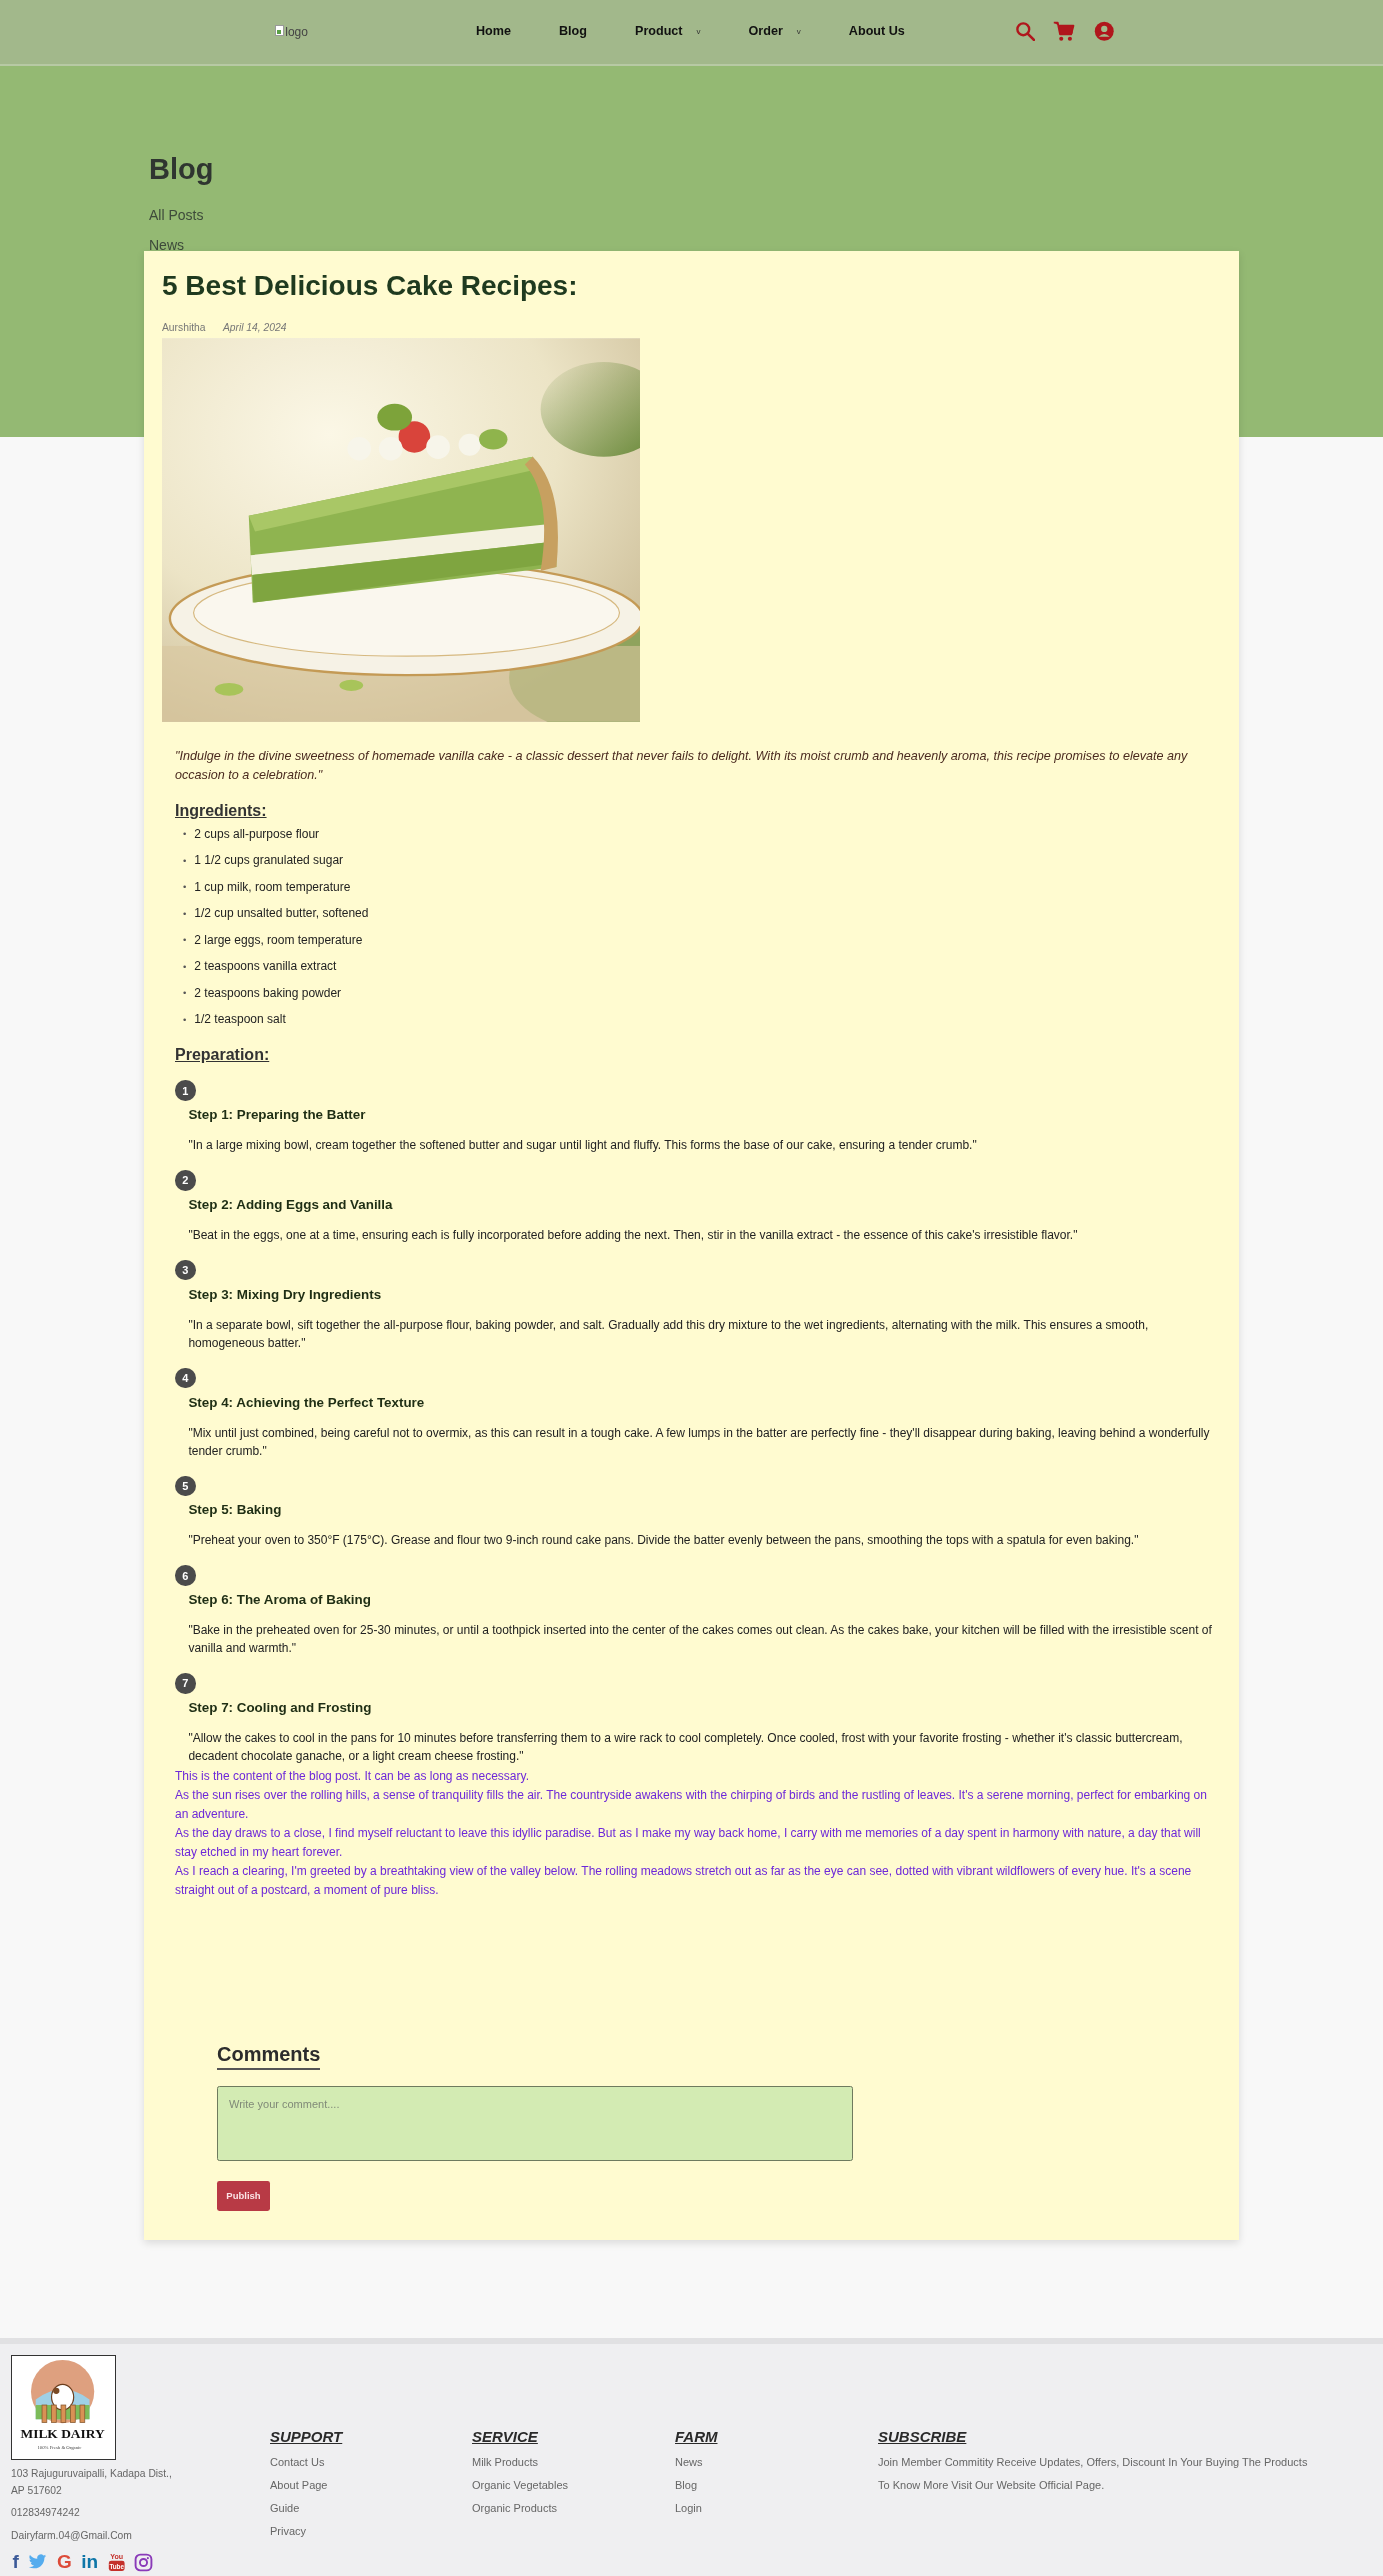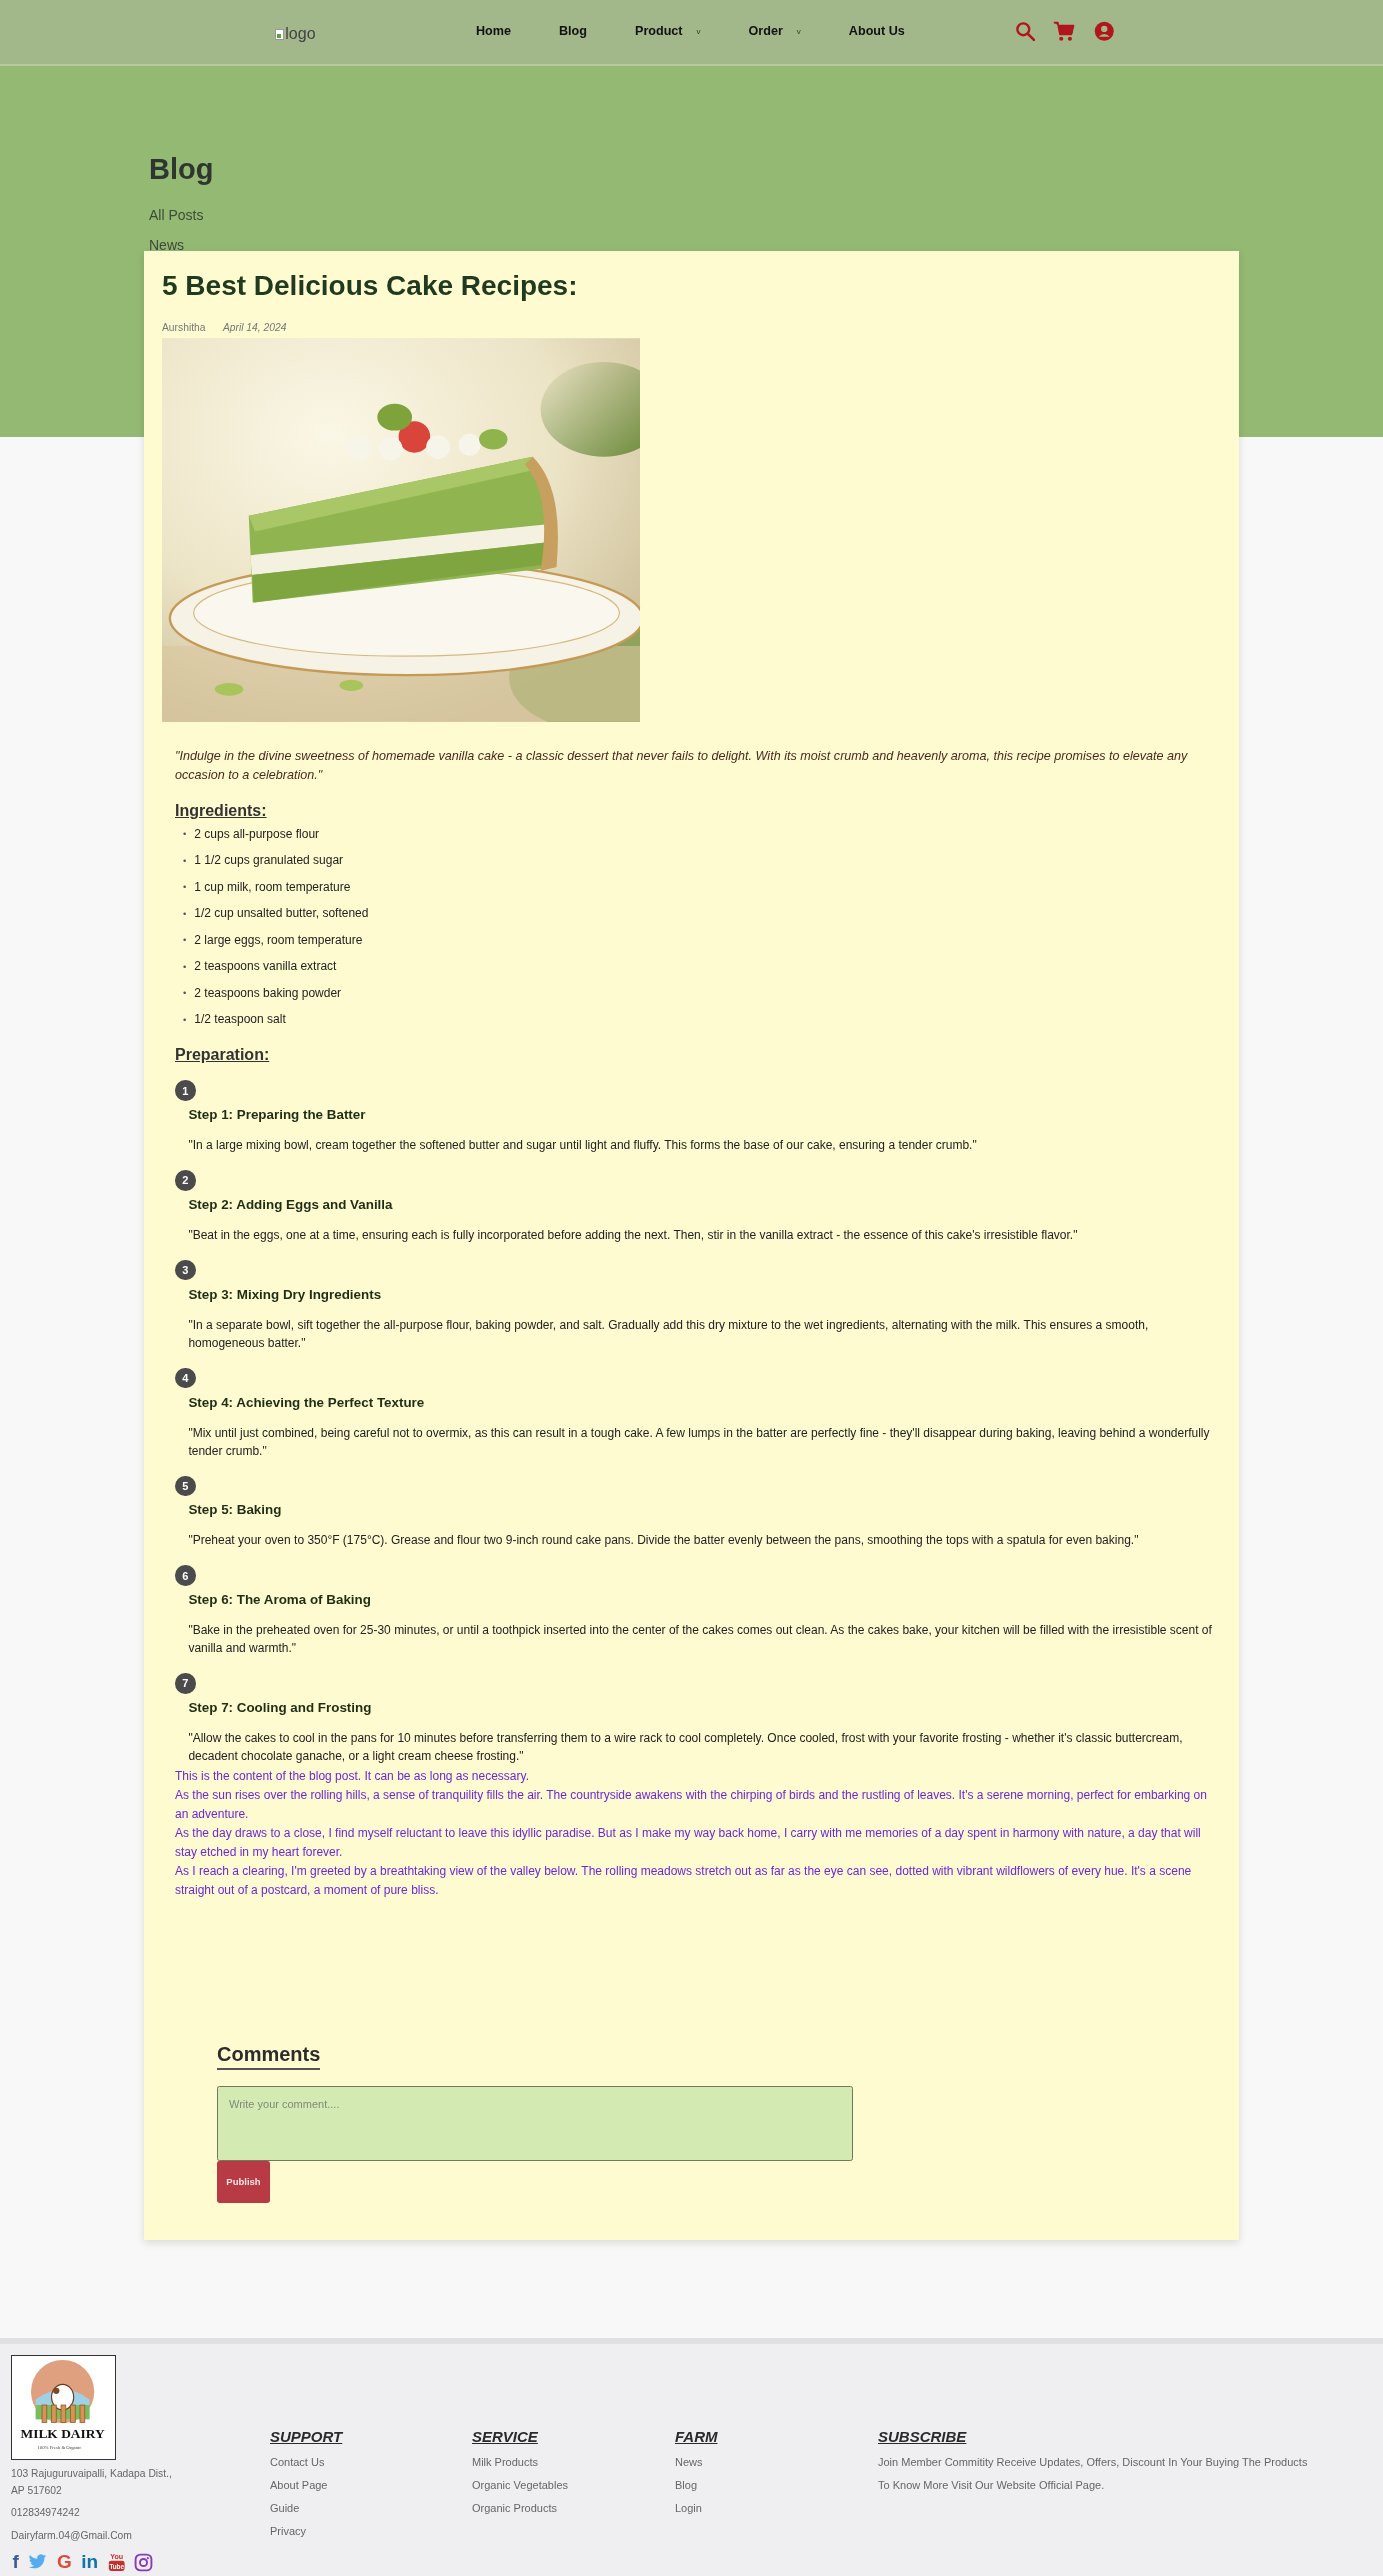--- a/index.html
+++ b/index.html
@@ -1,21 +1,21 @@
 <!DOCTYPE html>
 <html style="font-size:12.6px"><head>
 <meta charset="utf-8">
 <style>
   * { box-sizing: border-box; margin: 0; padding: 0; }
   html, body { width: 1384px; }
   body { font-family: "Liberation Sans", sans-serif; background: #f8f8f8; color: #333; }
 
   
   .nav { position: relative; height: 66px; background: #a2b88b; border-bottom: 2.4px solid #b7c9a4; }
-  .nav .logo { position: absolute; left: 275px; top: 25px; font-size: 16px; color: #444; display: flex; align-items: center; gap: 1.6px; }
+  .nav .logo { position: absolute; left: 275px; top: 25px; font-size: 12px; color: #444; display: flex; align-items: flex-start; gap: 1.6px; }
   .nav .logo .broken { width: 8.7px; height: 11px; border: 0.8px solid #999; background: #fff; display: inline-block; position: relative; }
   .nav .logo .broken::after { content: ""; position: absolute; left: 0.8px; bottom: 0.8px; width: 4.7px; height: 4px; background: #5aa046; }
   .nav .menu { position: absolute; left: 460px; top: 24px; display: flex; gap: 0; }
   .nav .menu .item { font-size: 12.6px; font-weight: bold; color: #111; margin-right: 32px; display: flex; align-items: center; padding-left: 16px; }
   .nav .menu .item .chev { font-size: 8px; font-weight: normal; margin-left: 14px; color: #333; }
   .nav .icons { position: absolute; left: 1014px; top: 20px; display: flex; gap: 17.4px; align-items: center; }
   .nav .icons span { display: inline-flex; width: 22px; height: 22px; align-items: center; justify-content: center; }
 
   
   .hero { height: 371px; background: #94b973; position: relative; }
@@ -39,21 +39,21 @@
   .step { margin-top: 0; }
   .step .num { width: 20.5px; height: 20.5px; border-radius: 50%; background: #4b4b4b; color: #fff; font-size: 11px; font-weight: bold; display: flex; align-items: center; justify-content: center; margin-top: 16px; }
   .step .st { font-size: 13.4px; font-weight: bold; color: #1f2e14; margin-left: 13.4px; margin-top: 6.3px; }
   .step .sd { font-size: 12px; color: #222; line-height: 18px; margin-left: 13.4px; margin-top: 14px; }
   .extra { margin-top: 2px; font-size: 12px; color: #6d28d9; line-height: 19px; }
 
   .comments { position: absolute; left: 73px; top: 1792px; width: 636px; }
   .comments h3 { font-size: 20px; font-weight: bold; color: #2c2c2c; display: inline-block; border-bottom: 2.4px solid #555; padding-bottom: 1.6px; }
   .comments textarea { display: block; width: 636px; height: 75px; margin-top: 16px; background: #d3ebb3; border: 1.6px solid #6e7a5e; border-radius: 2.4px; padding: 11px; font-family: "Liberation Sans", sans-serif; font-size: 11px; resize: none; color: #333; }
   .comments textarea::placeholder { color: #808a78; }
-  .comments button { width: 53px; height: 42px; background: #b83a45; color: #fbe3e5; border: none; border-radius: 2.4px; font-size: 9.5px; font-weight: bold; font-family: "Liberation Sans", sans-serif; }
+  .comments button { margin-top: 20px; width: 53px; height: 30px; background: #b83a45; color: #fbe3e5; border: none; border-radius: 2.4px; font-size: 9.5px; font-weight: bold; font-family: "Liberation Sans", sans-serif; }
 
   .spacer { height: 1883px; }
 
   
   .footer { position: relative; height: 257px; background: #efeff1; border-top: 6.3px solid #e1e1e3; margin-top: 18px; }
   .footer .brand { position: absolute; left: 11px; top: 11px; width: 105px; height: 105px; background: #fff; border: 1.6px solid #333; }
   .footer .addr { position: absolute; left: 11px; top: 122px; font-size: 10.3px; color: #666; line-height: 16.6px; }
   .footer .phone { position: absolute; left: 11px; top: 163px; font-size: 10.3px; color: #666; }
   .footer .email { position: absolute; left: 11px; top: 186px; font-size: 10.3px; color: #666; }
   .footer .social { position: absolute; left: 12.6px; top: 207px; display: flex; gap: 9.5px; align-items: center; }

